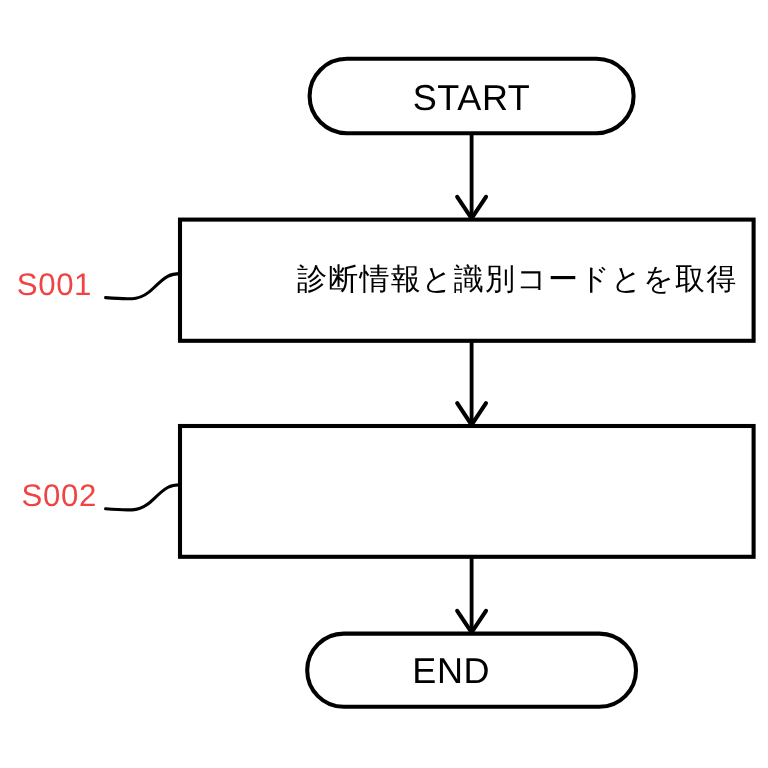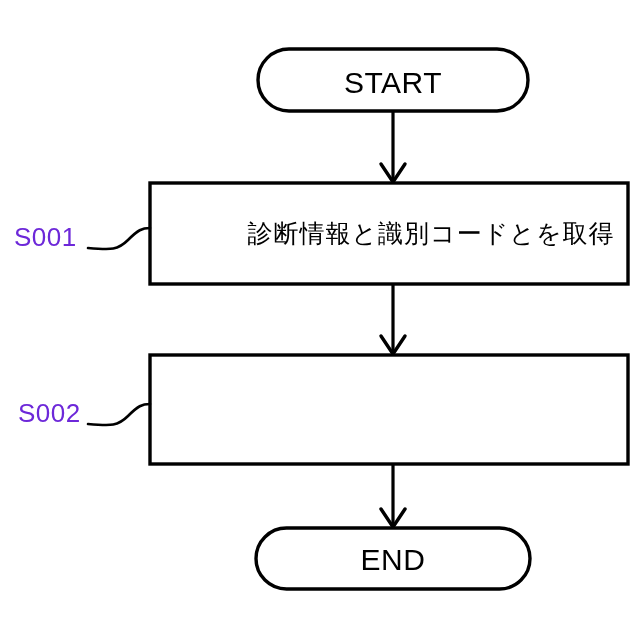--- a/index.html
+++ b/index.html
@@ -39,21 +39,21 @@
     font-size: 30px;
     letter-spacing: 0.5px;
   }
   .process-label {
     font-size: 25px;
     letter-spacing: 1px;
   }
   .step-label {
     position: absolute;
     font-size: 26px;
-    color: #6d28d9;
+    color: #ef4444;
     letter-spacing: 0.5px;
   }
 </style>
 </head>
 <body>
 
 <div id="flowchart-root">
 
   <svg id="flowchart-svg" viewBox="0 0 640 640" xmlns="http://www.w3.org/2000/svg">
 
@@ -84,19 +84,19 @@
 
     <path d="M 88 424 C 112 426 118 426 128 416 C 138 406 142 404 150 404" fill="none" stroke="#000000" stroke-width="2.6" stroke-linecap="round"></path>
 
   </svg>
 
   <div class="node-label terminator-label" style="left:258px; top:49px; width:270px; height:66px;">START</div>
 
   <div class="node-label process-label" style="left:150px; top:183px; width:478px; height:101px;padding-left:42px;">診断情報と識別コードとを取得</div>
 
 
-  <div class="node-label terminator-label" style="left:256px; top:528px; width:274px; height:62px;">END</div>
+  <div class="node-label terminator-label" style="left:239px; top:528px; width:274px; height:62px;">END</div>
 
   <div class="step-label" style="left:14px; top:222px;">S001</div>
 
   <div class="step-label" style="left:18px; top:398px;">S002</div>
 
 </div>
 
 </body></html>

